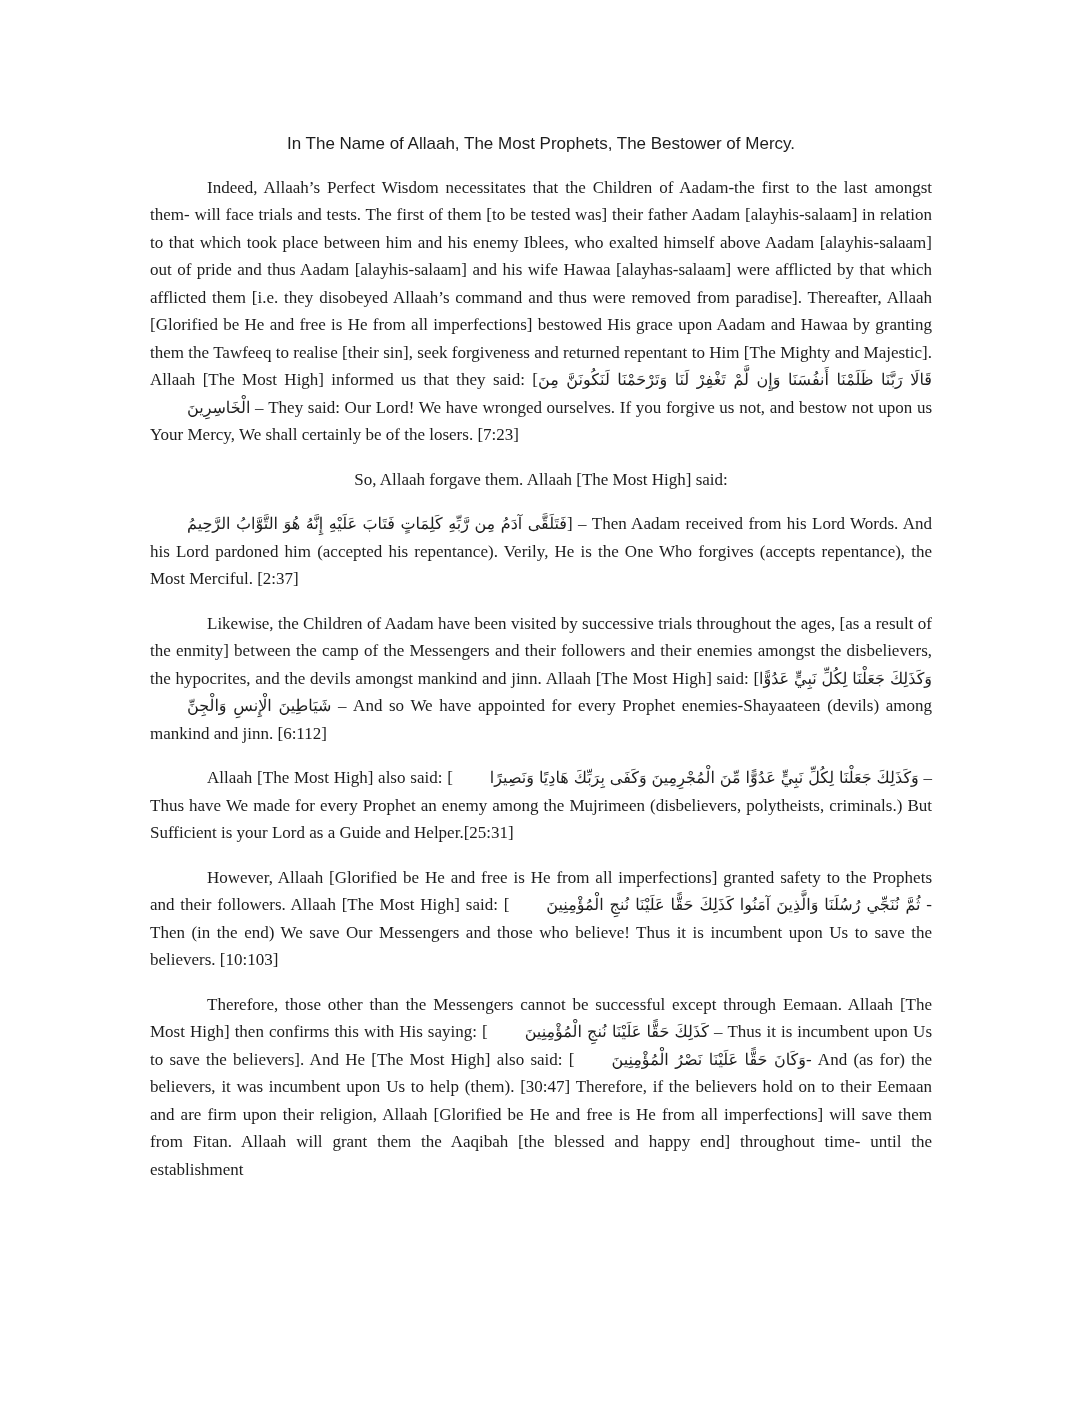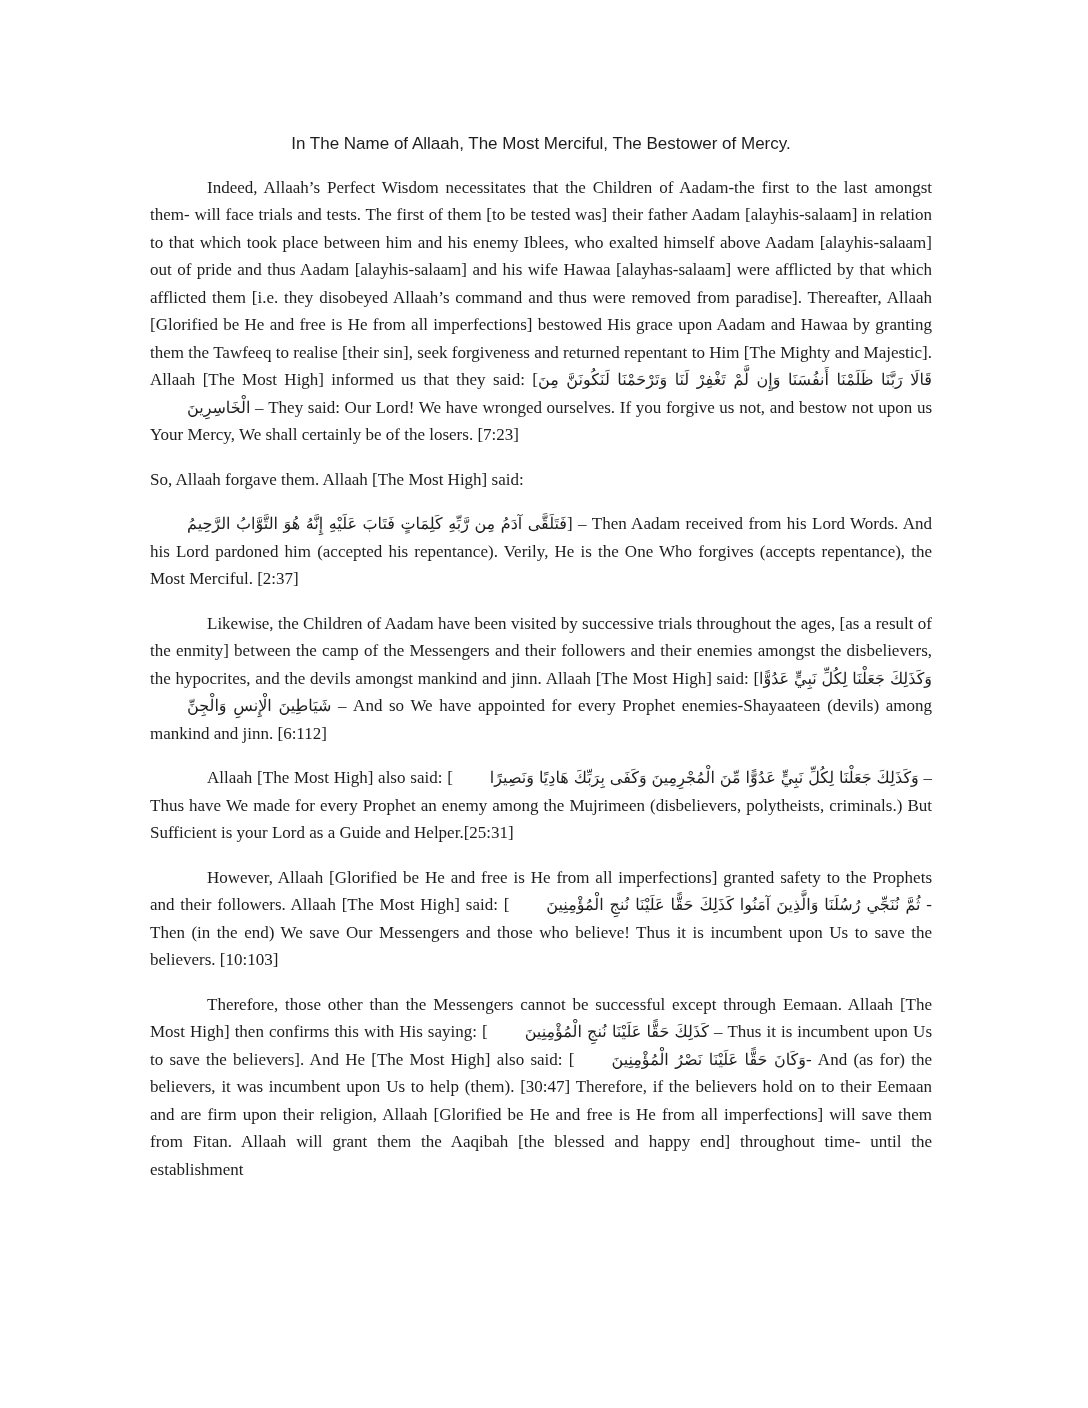--- a/index.html
+++ b/index.html
@@ -23,20 +23,21 @@
     width: 782px;
   }
   .para {
     margin: 0 0 17px 0;
     font-size: 17px;
     line-height: 27.5px;
     text-align: justify;
     color: #1d1d1d;
   }
   .para.center {
+    text-align: center;
   }
   .para.indent {
     text-indent: 57px;
   }
   .title-para {
     margin: 0 0 16px 0;
     font-size: 17px;
     line-height: 27.5px;
     text-align: center;
     color: #1d1d1d;
@@ -49,21 +50,21 @@
     font-size: 16px;
     line-height: 27.5px;
     padding-left: 37px;
   }
 </style>
 </head>
 <body>
 
 <div class="page">
   <div class="content">
-    <p class="title-para">In The Name of Allaah, The Most Merciful, The Bestower of Mercy.</p>
+    <p class="title-para">In The Name of Allaah, The Most Prophets, The Bestower of Mercy.</p>
     <div>
         <p class="para indent"><span class="en">Indeed, Allaah’s Perfect Wisdom necessitates that the Children of Aadam-the first to the last amongst them- will face trials and tests. The first of them [to be tested was] their father Aadam [alayhis-salaam] in relation to that which took place between him and his enemy Iblees, who exalted himself above Aadam [alayhis-salaam] out of pride and thus Aadam [alayhis-salaam] and his wife Hawaa [alayhas-salaam] were afflicted by that which afflicted them [i.e. they disobeyed Allaah’s command and thus were removed from paradise]. Thereafter, Allaah [Glorified be He and free is He from all imperfections] bestowed His grace upon Aadam and Hawaa by granting them the Tawfeeq to realise [their sin], seek forgiveness and returned repentant to Him [The Mighty and Majestic]. Allaah [The Most High] informed us that they said: [</span><span class="ar" dir="rtl" lang="ar">قَالَا رَبَّنَا ظَلَمْنَا أَنفُسَنَا وَإِن لَّمْ تَغْفِرْ لَنَا وَتَرْحَمْنَا لَنَكُونَنَّ مِنَ الْخَاسِرِينَ</span><span class="en">  – They said: Our Lord! We have wronged ourselves.  If you forgive us not, and bestow not upon us Your Mercy, We shall certainly be of the losers. [7:23]</span></p>
         <p class="para center"><span class="en">So, Allaah forgave them.  Allaah [The Most High] said:</span></p>
         <p class="para"><span class="ar" dir="rtl" lang="ar">فَتَلَقَّى آدَمُ مِن رَّبِّهِ كَلِمَاتٍ فَتَابَ عَلَيْهِ إِنَّهُ هُوَ التَّوَّابُ الرَّحِيمُ</span><span class="en">] – Then Aadam received from his Lord Words.  And his Lord pardoned him (accepted his repentance).  Verily, He is the One Who forgives (accepts repentance), the Most Merciful. [2:37]</span></p>
         <p class="para indent"><span class="en">Likewise, the Children of Aadam have been visited by successive trials throughout the ages, [as a result of the enmity] between the camp of the Messengers and their followers and their enemies amongst the disbelievers, the hypocrites, and the devils amongst mankind and jinn. Allaah [The Most High] said: [</span><span class="ar" dir="rtl" lang="ar">وَكَذَلِكَ جَعَلْنَا لِكُلِّ نَبِيٍّ عَدُوًّا شَيَاطِينَ الْإِنسِ وَالْجِنِّ</span><span class="en">  – And so We have appointed for every Prophet enemies-Shayaateen (devils) among mankind and jinn. [6:112]</span></p>
         <p class="para indent"><span class="en">Allaah [The Most High] also said: [</span><span class="ar" dir="rtl" lang="ar">وَكَذَلِكَ جَعَلْنَا لِكُلِّ نَبِيٍّ عَدُوًّا مِّنَ الْمُجْرِمِينَ وَكَفَى بِرَبِّكَ هَادِيًا وَنَصِيرًا</span><span class="en"> – Thus have We made for every Prophet an enemy among the Mujrimeen (disbelievers, polytheists, criminals.)  But Sufficient is your Lord as a Guide and Helper.[25:31]</span></p>
         <p class="para indent"><span class="en">However, Allaah [Glorified be He and free is He from all imperfections] granted safety to the Prophets and their followers.  Allaah [The Most High] said: [</span><span class="ar" dir="rtl" lang="ar">ثُمَّ نُنَجِّي رُسُلَنَا وَالَّذِينَ آمَنُوا كَذَلِكَ حَقًّا عَلَيْنَا نُنجِ الْمُؤْمِنِينَ</span><span class="en"> -Then (in the end) We save Our Messengers and those who believe! Thus it is incumbent upon Us to save the believers. [10:103]</span></p>
         <p class="para indent"><span class="en">Therefore, those other than the Messengers cannot be successful except through Eemaan.  Allaah [The Most High] then confirms this with His saying: [</span><span class="ar" dir="rtl" lang="ar">كَذَلِكَ حَقًّا عَلَيْنَا نُنجِ الْمُؤْمِنِينَ</span><span class="en"> – Thus it is incumbent upon Us to save the believers]. And He [The Most High] also said: [</span><span class="ar" dir="rtl" lang="ar">وَكَانَ حَقًّا عَلَيْنَا نَصْرُ الْمُؤْمِنِينَ</span><span class="en">- And (as for) the believers, it was incumbent upon Us to help (them). [30:47] Therefore, if the believers hold on to their Eemaan and are firm upon their religion, Allaah [Glorified be He and free is He from all imperfections] will save them from Fitan.  Allaah will grant them the Aaqibah [the blessed and happy end] throughout time- until the establishment</span></p>
       </div>
   </div>

